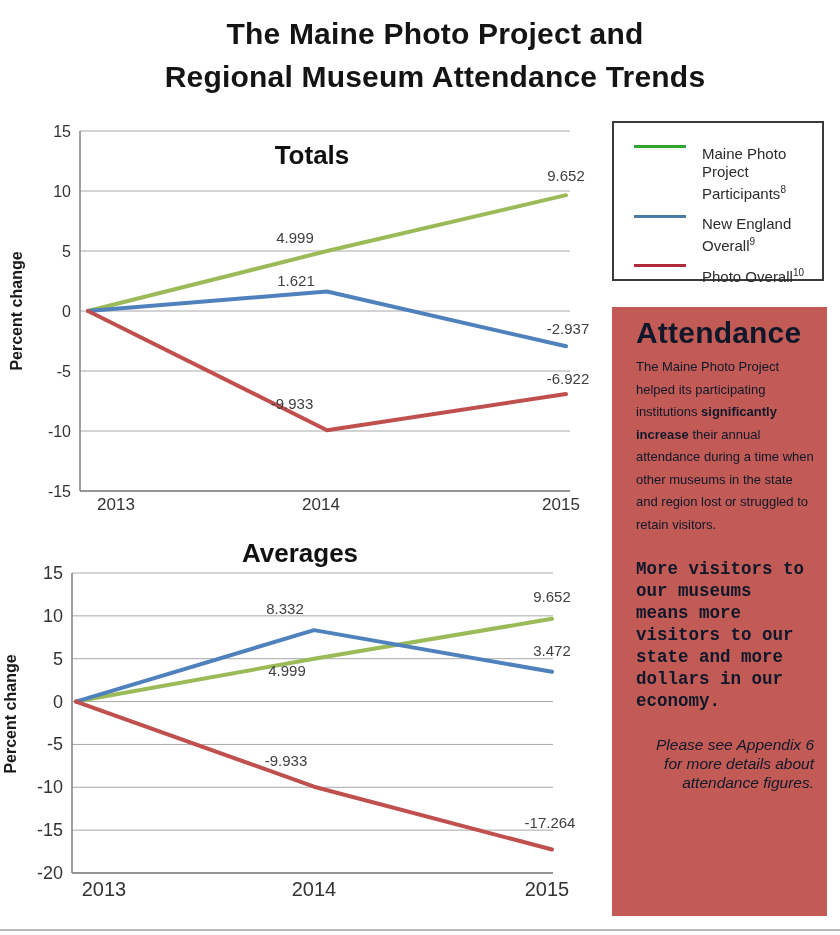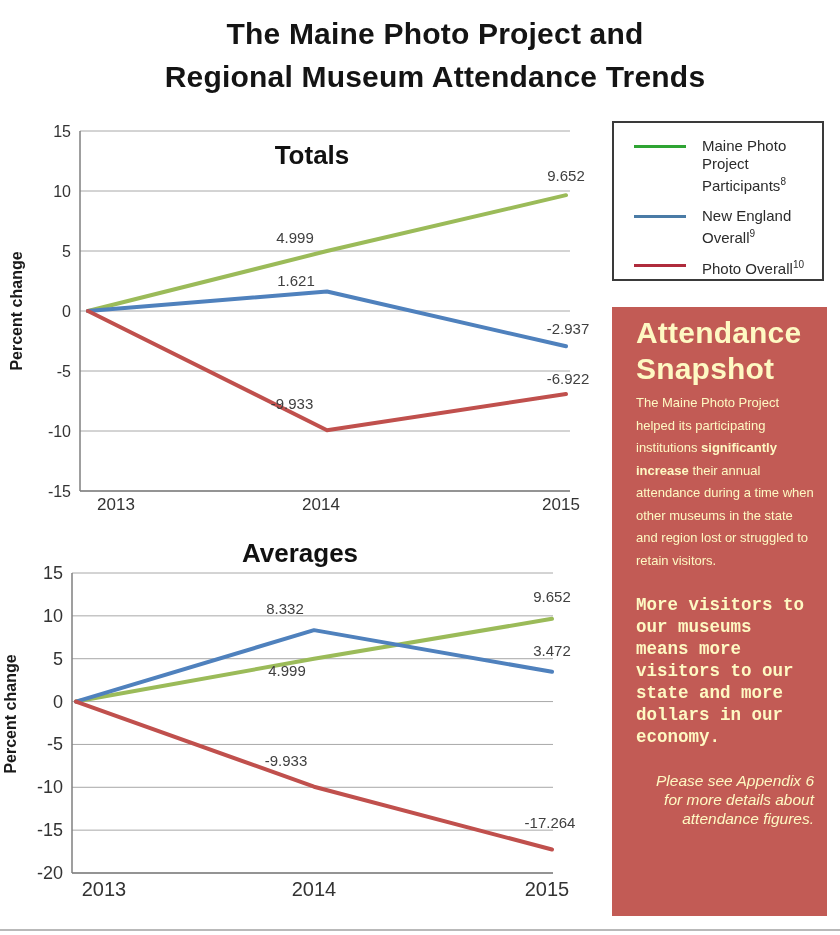--- a/index.html
+++ b/index.html
@@ -18,21 +18,21 @@
   #charts{position:absolute;left:0;top:0;}
   #charts text{font-family:"Liberation Sans", sans-serif;}
   
   .legend{
     position:absolute;left:612px;top:121px;width:212px;height:160px;
     background:#ffffff;border:2px solid #3a3a3a;box-sizing:border-box;
   }
   .legend-item{position:absolute;left:0;width:100%;}
   .legend-swatch{position:absolute;left:20px;width:52px;height:3px;display:block;}
   .legend-text{
-    position:absolute;left:88px;top:0;font-size:15px;line-height:18px;color:#2b2b2b;
+    position:absolute;left:88px;top:8px;font-size:15px;line-height:18px;color:#2b2b2b;
   }
   .legend-text sup{font-size:10px;}
   
   .panel{
     position:absolute;left:612px;top:307px;width:215px;height:609px;
     box-sizing:border-box;padding:8px 13px 10px 13px;color:#ffffff;
   }
   .panel-heading{font-size:30px;font-weight:bold;line-height:36px;letter-spacing:0.2px;}
   .panel-body{font-size:13px;line-height:22.5px;margin:5px 0 0 0;}
   .panel-callout{font-size:17.5px;line-height:22px;font-weight:bold;margin:22px 0 0 0;font-family:Liberation Mono, monospace;}
@@ -123,24 +123,23 @@
     <div class="legend-item" style="top:84px;height:50px;">
       <span class="legend-swatch" style="top: 8px; background: rgb(74, 123, 166);"></span>
       <span class="legend-text"><span>New England</span><br><span>Overall</span><sup>9</sup></span>
     </div>
     <div class="legend-item" style="top:133px;height:24px;">
       <span class="legend-swatch" style="top: 8px; background: rgb(175, 43, 60);"></span>
       <span class="legend-text"><span>Photo Overall</span><sup>10</sup></span>
     </div>
   </div>
 
-  <div class="panel" id="snapshot-panel" style="background: rgb(194, 91, 85); color: #fef9c3; padding-left: 24px;">
+  <div class="panel" id="snapshot-panel" style="background: rgb(194, 91, 85); color: #0f172a; padding-left: 24px;">
     <div class="panel-heading">
       <span>Attendance</span><br>
-      <span>Snapshot</span>
     </div>
     <p class="panel-body"><span>The Maine Photo Project helped its participating institutions </span><strong>significantly increase</strong><span> their annual attendance during a time when other museums in the state and region lost or struggled to retain visitors.</span></p>
     <p class="panel-callout">More visitors to our museums means more visitors to our state and more dollars in our economy.</p>
     <p class="panel-note">Please see Appendix 6 for more details about attendance figures.</p>
   </div>
 
   <div class="bottom-rule"></div>
 </div>
 
 </body></html>

